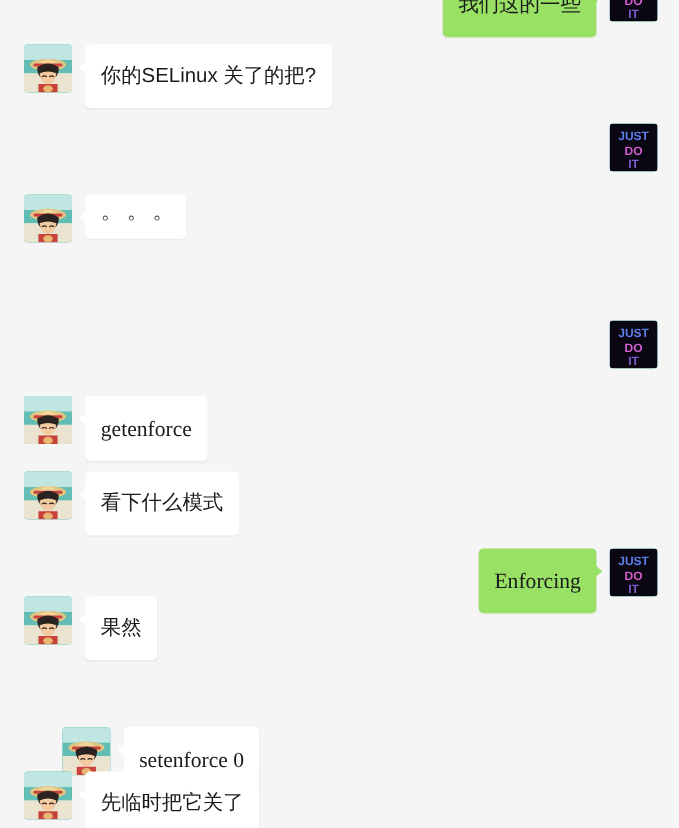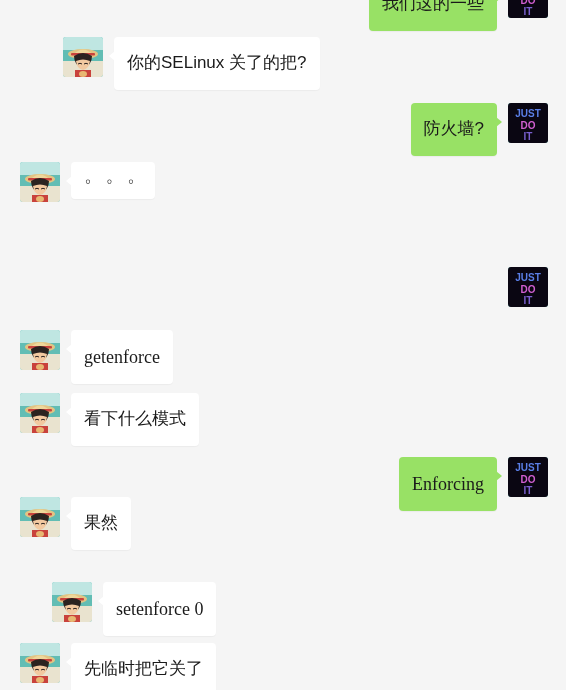--- a/index.html
+++ b/index.html
@@ -114,21 +114,21 @@
       <svg viewBox="0 0 40 40">
         <rect width="40" height="40" fill="#0a0612"></rect>
         <text x="20" y="14" font-family="Liberation Sans, sans-serif" font-size="10" font-weight="bold" text-anchor="middle" fill="#5b7fe8">JUST</text>
         <text x="20" y="26" font-family="Liberation Sans, sans-serif" font-size="10" font-weight="bold" text-anchor="middle" fill="#d05fd0">DO</text>
         <text x="20" y="37" font-family="Liberation Sans, sans-serif" font-size="10" font-weight="bold" text-anchor="middle" fill="#7a5fd0">IT</text>
       </svg>
     </div>
     <div class="bubble out tall">我们这的一些</div>
   </div>
 
-  <div class="msg-row left" style="top:37px;margin-left:43px;">
+  <div class="msg-row left" style="top:37px;">
     <div class="avatar">
       <svg viewBox="0 0 40 40">
         <rect width="40" height="40" fill="#8fd4cd"></rect>
         <rect y="0" width="40" height="13" fill="#bfe6e2"></rect>
         <rect y="13" width="40" height="11" fill="#62bdb4"></rect>
         <rect y="24" width="40" height="16" fill="#e9e3cf"></rect>
         <ellipse cx="20" cy="17" rx="15" ry="5" fill="#e2c483"></ellipse>
         <path d="M10 18 q10 -11 20 0 z" fill="#efd79a"></path>
         <rect x="8" y="16" width="24" height="2.5" rx="1" fill="#c9423c"></rect>
         <path d="M11 19 q9 -6 18 0 q0 10 -9 11 q-9 -1 -9 -11 z" fill="#2b2320"></path>
@@ -144,21 +144,20 @@
 
   <div class="msg-row right" style="top:103px;">
     <div class="avatar">
       <svg viewBox="0 0 40 40">
         <rect width="40" height="40" fill="#0a0612"></rect>
         <text x="20" y="14" font-family="Liberation Sans, sans-serif" font-size="10" font-weight="bold" text-anchor="middle" fill="#5b7fe8">JUST</text>
         <text x="20" y="26" font-family="Liberation Sans, sans-serif" font-size="10" font-weight="bold" text-anchor="middle" fill="#d05fd0">DO</text>
         <text x="20" y="37" font-family="Liberation Sans, sans-serif" font-size="10" font-weight="bold" text-anchor="middle" fill="#7a5fd0">IT</text>
       </svg>
     </div>
-    <div class="bubble out tall">防火墙?</div>
   </div>
 
   <div class="msg-row left" style="top:162px;">
     <div class="avatar">
       <svg viewBox="0 0 40 40">
         <rect width="40" height="40" fill="#8fd4cd"></rect>
         <rect y="0" width="40" height="13" fill="#bfe6e2"></rect>
         <rect y="13" width="40" height="11" fill="#62bdb4"></rect>
         <rect y="24" width="40" height="16" fill="#e9e3cf"></rect>
         <ellipse cx="20" cy="17" rx="15" ry="5" fill="#e2c483"></ellipse>
@@ -258,21 +257,21 @@
         <path d="M13 24 q7 -3 14 0 q-1 8 -7 9 q-6 -1 -7 -9 z" fill="#f2c9a0"></path>
         <path d="M15 27 q2 -1.5 4 0" stroke="#2b2320" stroke-width="1" fill="none"></path>
         <path d="M21 27 q2 -1.5 4 0" stroke="#2b2320" stroke-width="1" fill="none"></path>
         <path d="M12 33 h16 v7 h-16 z" fill="#c9423c"></path>
         <ellipse cx="20" cy="37" rx="4" ry="3" fill="#e8b872"></ellipse>
       </svg>
     </div>
     <div class="bubble in tall">果然</div>
   </div>
 
-  <div class="msg-row left" style="top:582px;padding-left:32px;">
+  <div class="msg-row left" style="top:606px;padding-left:32px;">
     <div class="avatar">
       <svg viewBox="0 0 40 40">
         <rect width="40" height="40" fill="#8fd4cd"></rect>
         <rect y="0" width="40" height="13" fill="#bfe6e2"></rect>
         <rect y="13" width="40" height="11" fill="#62bdb4"></rect>
         <rect y="24" width="40" height="16" fill="#e9e3cf"></rect>
         <ellipse cx="20" cy="17" rx="15" ry="5" fill="#e2c483"></ellipse>
         <path d="M10 18 q10 -11 20 0 z" fill="#efd79a"></path>
         <rect x="8" y="16" width="24" height="2.5" rx="1" fill="#c9423c"></rect>
         <path d="M11 19 q9 -6 18 0 q0 10 -9 11 q-9 -1 -9 -11 z" fill="#2b2320"></path>

